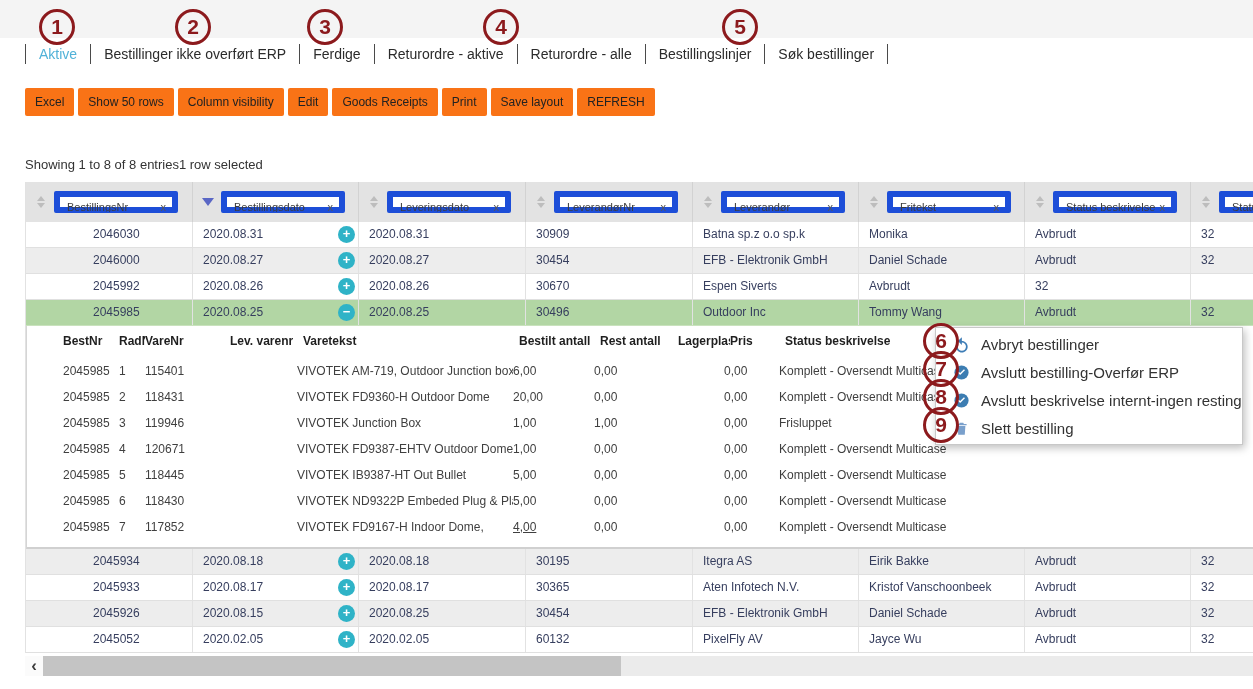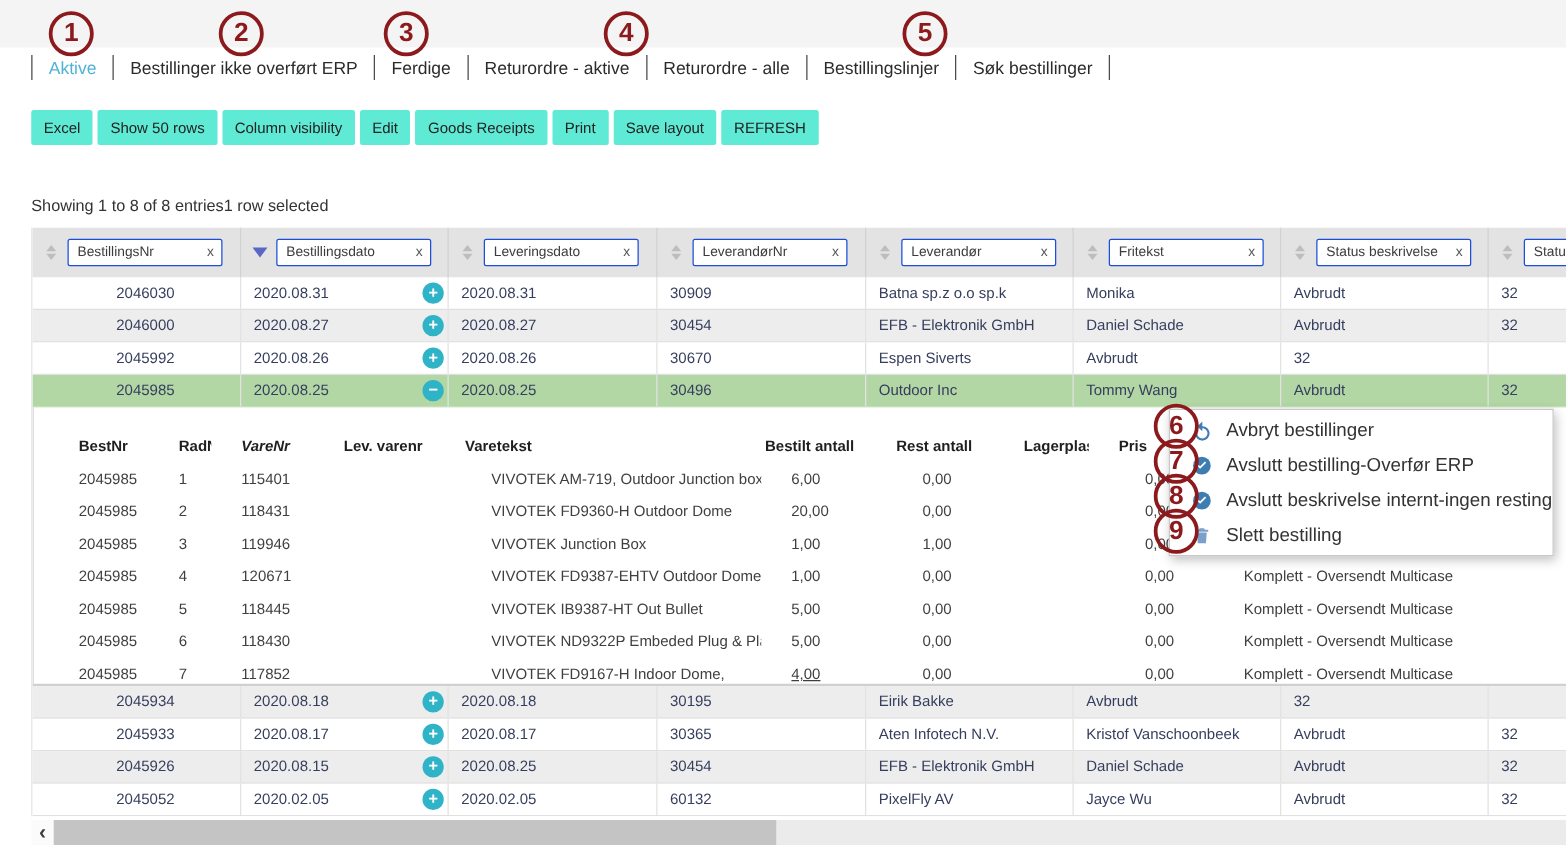--- a/index.html
+++ b/index.html
@@ -9,48 +9,48 @@
 
   .topband { position:absolute; left:0; top:0; width:100%; height:38px; background:#f4f4f4; }
 
   
   .tabs { position:absolute; left:25px; top:44px; display:flex; align-items:center; border-left:1px solid #4a4a4a; }
   .tab { padding:2px 13px; font-size:14px; color:#2b2b2b; border-right:1px solid #4a4a4a; cursor:pointer; white-space:nowrap; }
   .tab.active { color:#51b2d8; }
 
   
   .toolbar { position:absolute; left:25px; top:88px; display:flex; gap:4px; }
-  .tbtn { background:#5eead4; border:none; color:#222; font-size:12px; padding:7px 10px; border-radius:2px; font-family:inherit; cursor:pointer; white-space:nowrap; }
+  .tbtn { background:#f97316; border:none; color:#222; font-size:12px; padding:7px 10px; border-radius:2px; font-family:inherit; cursor:pointer; white-space:nowrap; }
 
   .showing { position:absolute; left:25px; top:157px; font-size:13px; color:#333; }
 
   
   .grid { position:absolute; left:25px; top:182px; width:1228px; overflow:hidden; border-left:1px solid #e2e2e2; }
   .thead { display:flex; background:#e3e3e3; height:40px; }
   .th { display:flex; align-items:center; padding-left:8px; border-right:1px solid #d2d2d2; flex:none; }
   .sortwrap { width:14px; display:flex; flex-direction:column; align-items:center; gap:2px; cursor:pointer; }
   .tri-up { width:0; height:0; border-left:4px solid transparent; border-right:4px solid transparent; border-bottom:5px solid #bdbdbd; }
   .tri-dn { width:0; height:0; border-left:4px solid transparent; border-right:4px solid transparent; border-top:5px solid #bdbdbd; }
   .tri-sorted { width:0; height:0; border-left:6px solid transparent; border-right:6px solid transparent; border-top:8px solid #5a67c5; }
-  .filterbox { position:relative; margin-left:6px; width:124px; height:22px; background:#fff; border:1px solid #1d4ed8; border-radius:2px; }
+  .filterbox { position:relative; margin-left:6px; width:124px; height:22px; background:#fff; border:6px solid #1d4ed8; border-radius:2px; }
   .filterbox input { width:100%; height:100%; border:none; outline:none; background:transparent; font-size:11px; color:#333; padding:0 16px 0 7px; font-family:inherit; }
   .filterbox input::placeholder { color:#3c3c3c; opacity:1; }
   .filterclear { position:absolute; right:6px; top:3px; font-size:11px; color:#555; cursor:pointer; line-height:14px; }
 
   .trow { display:flex; height:26px; background:#fff; border-bottom:1px solid #e0e0e0; cursor:pointer; }
   .trow.zebra { background:#ededed; }
   .trow.selected { background:#b2d6a4; border-bottom:1px solid #c9e2bd; }
   .td { flex:none; font-size:12px; color:#363e5e; line-height:25px; padding-left:10px; border-right:1px solid #e2e2e2; white-space:nowrap; overflow:hidden; }
   .td.first { padding-left:67px; }
   .td.datecell { display:flex; justify-content:space-between; align-items:center; }
   .expander { width:17px; height:17px; border-radius:50%; background:#2fb3c7; color:#fff; font-size:13px; font-weight:bold; line-height:16px; text-align:center; margin-right:3px; flex:none; cursor:pointer; }
 
   
   .detail { background:#fff; border-left:1px solid #d5d5d5; border-bottom:2px solid #d0d0d0; height:223px; padding:8px 0 0 36px; overflow:hidden; }
-  .drow { display:flex; height:26px; align-items:flex-end;gap:24px; }
+  .drow { display:flex; height:26px; align-items:flex-start; }
   .drow.head { height:30px; }
   .dc { flex:none; font-size:12px; color:#3f3f3f; white-space:nowrap; overflow:hidden; }
   .drow.head .dc { font-weight:bold; color:#1f1f1f; }
 
   
   .menu { position:absolute; left:935px; top:327px; width:308px; background:#fff; border:1px solid #c8c8c8; box-shadow:2px 3px 8px rgba(0,0,0,0.25); padding:2px 0; }
   .mitem { display:flex; align-items:center; height:28px; padding-left:16px; font-size:15px; color:#333; cursor:pointer; }
   .micon { width:18px; height:18px; margin-right:11px; flex:none; display:flex; align-items:center; justify-content:center; }
   .micon svg { width:17px; height:17px; display:block; }
 
@@ -199,21 +199,21 @@
           <div class="td" style="width: 167px;">30496</div>
           <div class="td" style="width: 166px;">Outdoor Inc</div>
           <div class="td" style="width: 166px;">Tommy Wang</div>
           <div class="td" style="width: 166px;">Avbrudt</div>
           <div class="td" style="width: 166px;">32</div>
         </div>
         <div class="detail">
           <div class="drow head">
             <div class="dc" style="width: 56px;">BestNr</div>
             <div class="dc" style="width: 26px;">RadNr</div>
-            <div class="dc" style="width: 58px; font-style: italic;">VareNr</div>
+            <div class="dc" style="width: 85px;">VareNr</div>
             <div class="dc" style="width: 73px;">Lev. varenr</div>
             <div class="dc" style="width: 216px;">Varetekst</div>
             <div class="dc" style="width: 81px;">Bestilt antall</div>
             <div class="dc" style="width: 78px;">Rest antall</div>
             <div class="dc" style="width: 52px;">Lagerplass</div>
             <div class="dc" style="width: 55px;">Pris</div>
             <div class="dc" style="width: 320px;">Status beskrivelse</div>
           </div>
           <div class="drow">
             <div class="dc" style="width: 56px;">2045985</div>
@@ -301,20 +301,21 @@
           </div>
         </div>
         <div class="trow zebra">
           <div class="td first" style="width: 167px;">2045934</div>
           <div class="td datecell" style="width: 166px;">
             <span>2020.08.18</span>
             <span class="expander">+</span>
           </div>
           <div class="td" style="width: 167px;">2020.08.18</div>
           <div class="td" style="width: 167px;">30195</div>
+          <div class="td" style="width: 166px;">Itegra AS</div>
           <div class="td" style="width: 166px;">Eirik Bakke</div>
           <div class="td" style="width: 166px;">Avbrudt</div>
           <div class="td" style="width: 166px;">32</div>
         </div>
         <div class="trow">
           <div class="td first" style="width: 167px;">2045933</div>
           <div class="td datecell" style="width: 166px;">
             <span>2020.08.17</span>
             <span class="expander">+</span>
           </div>

